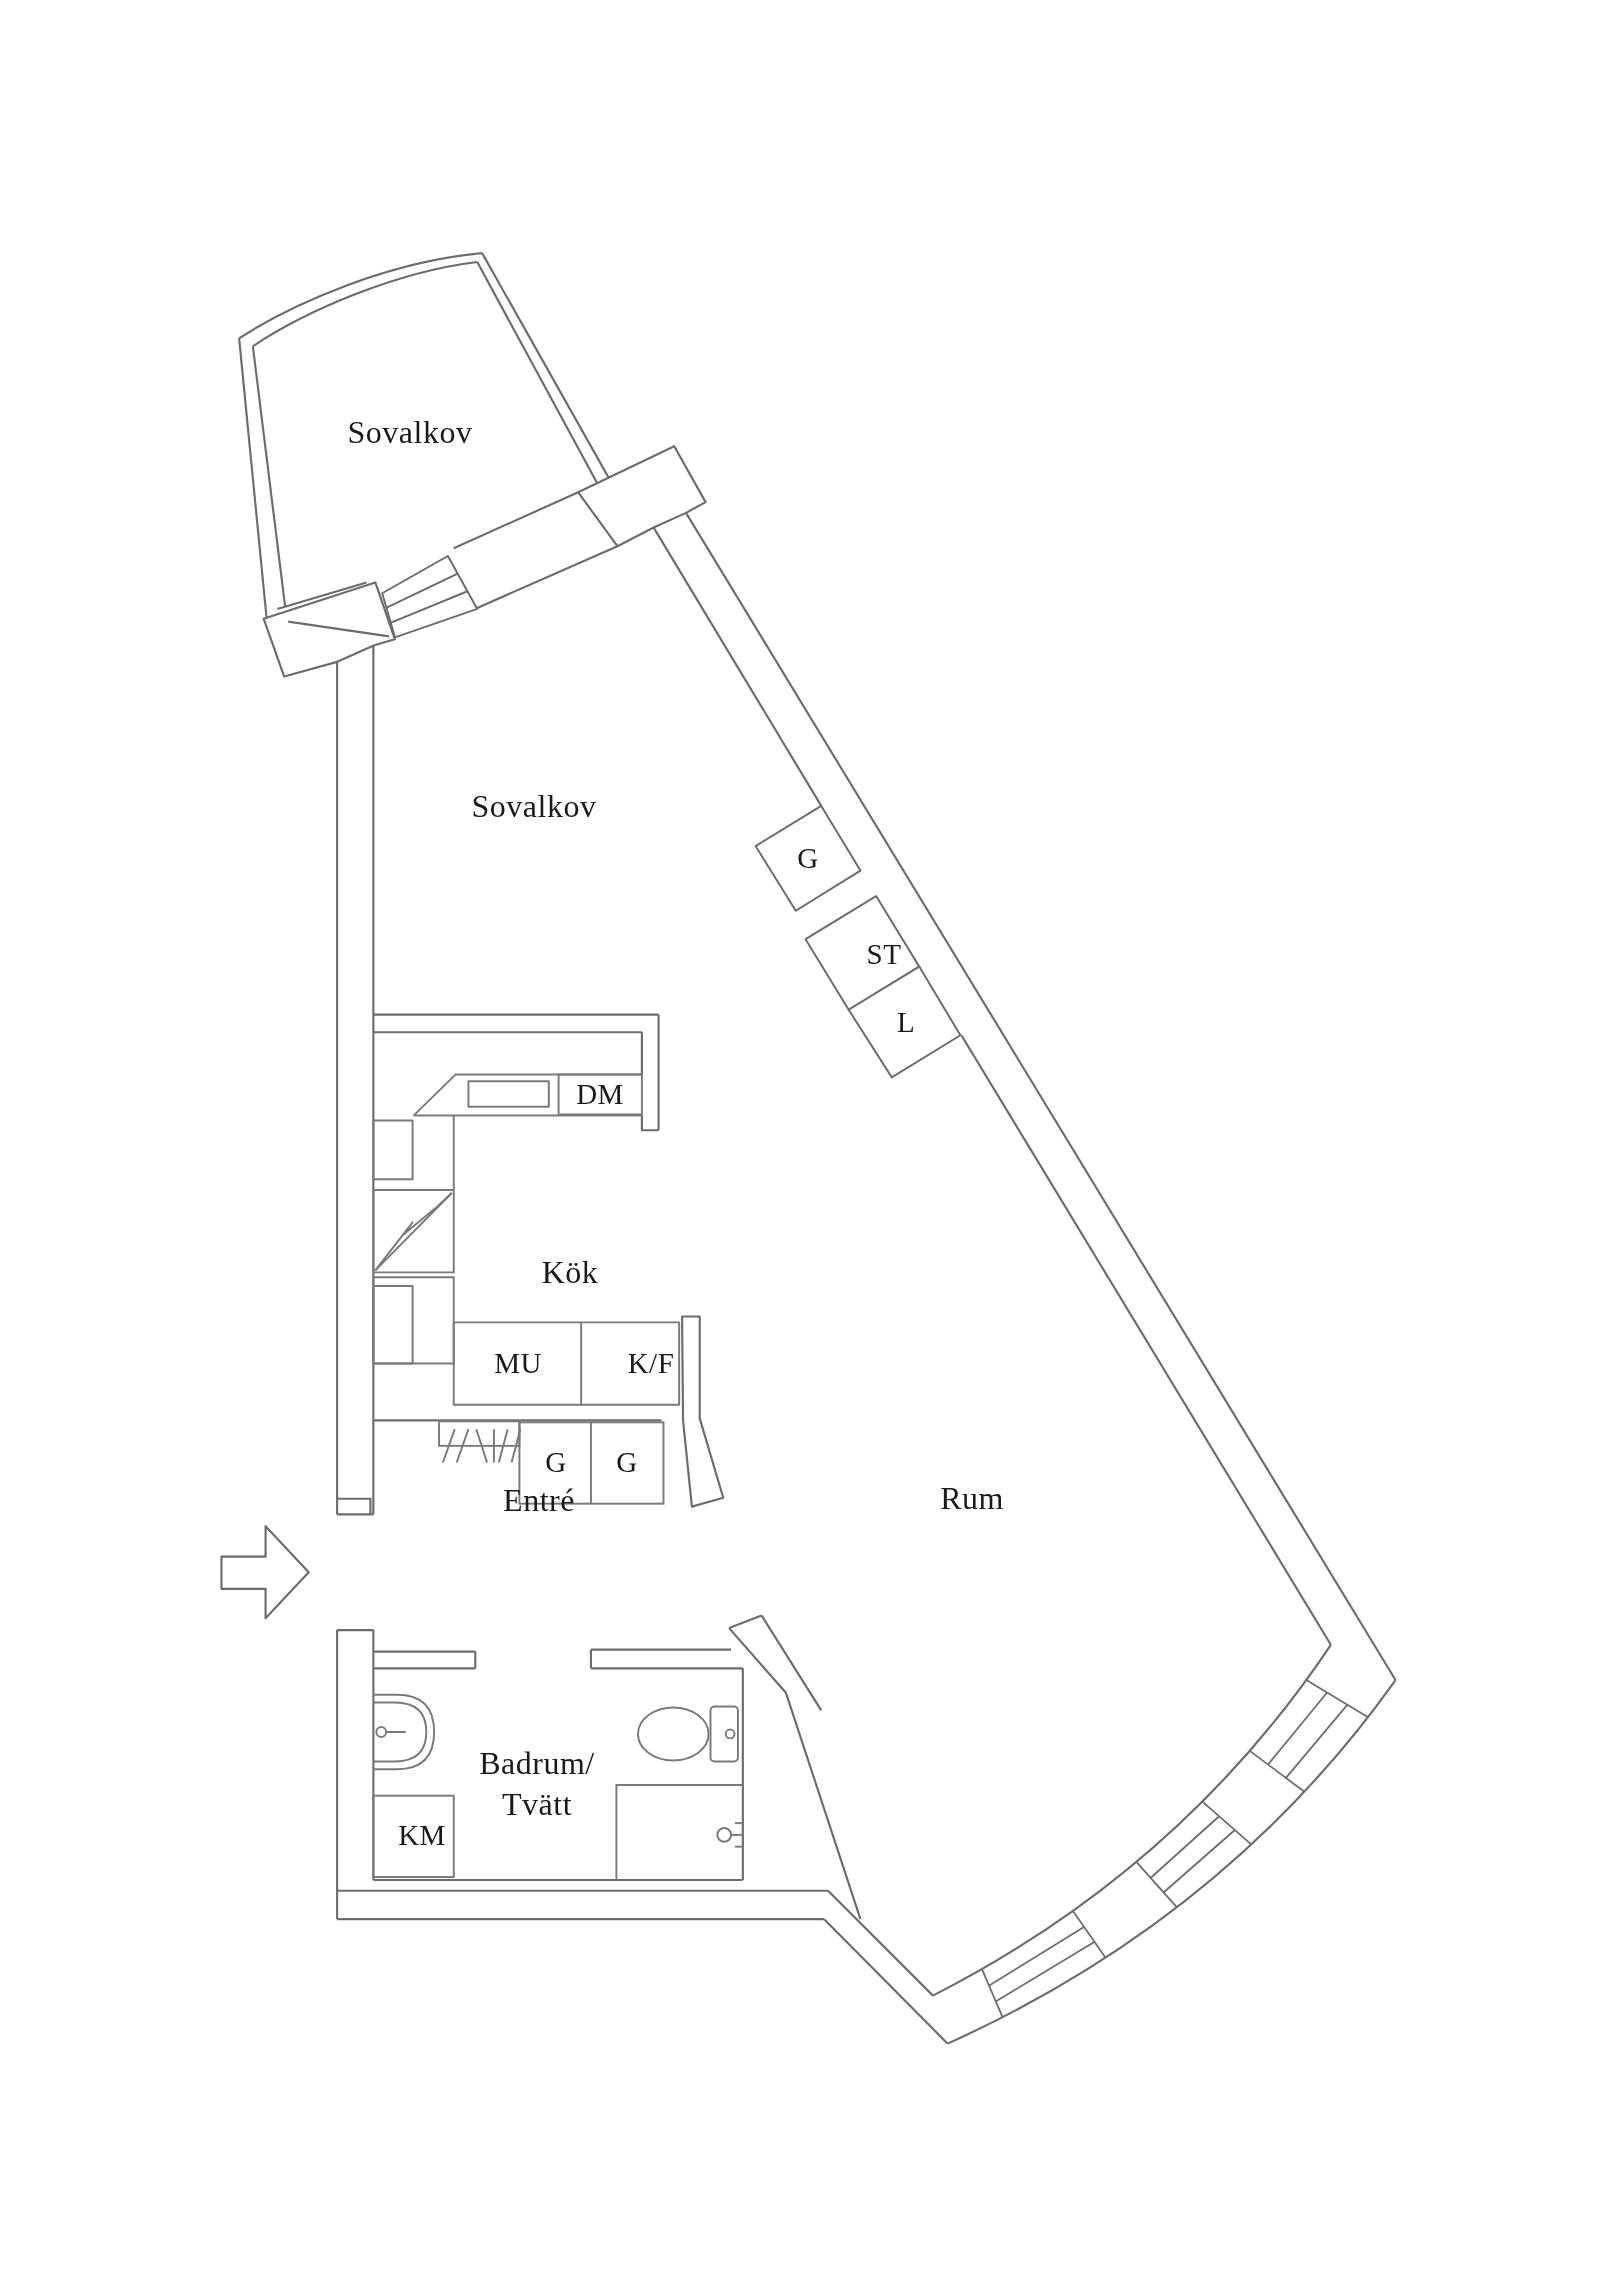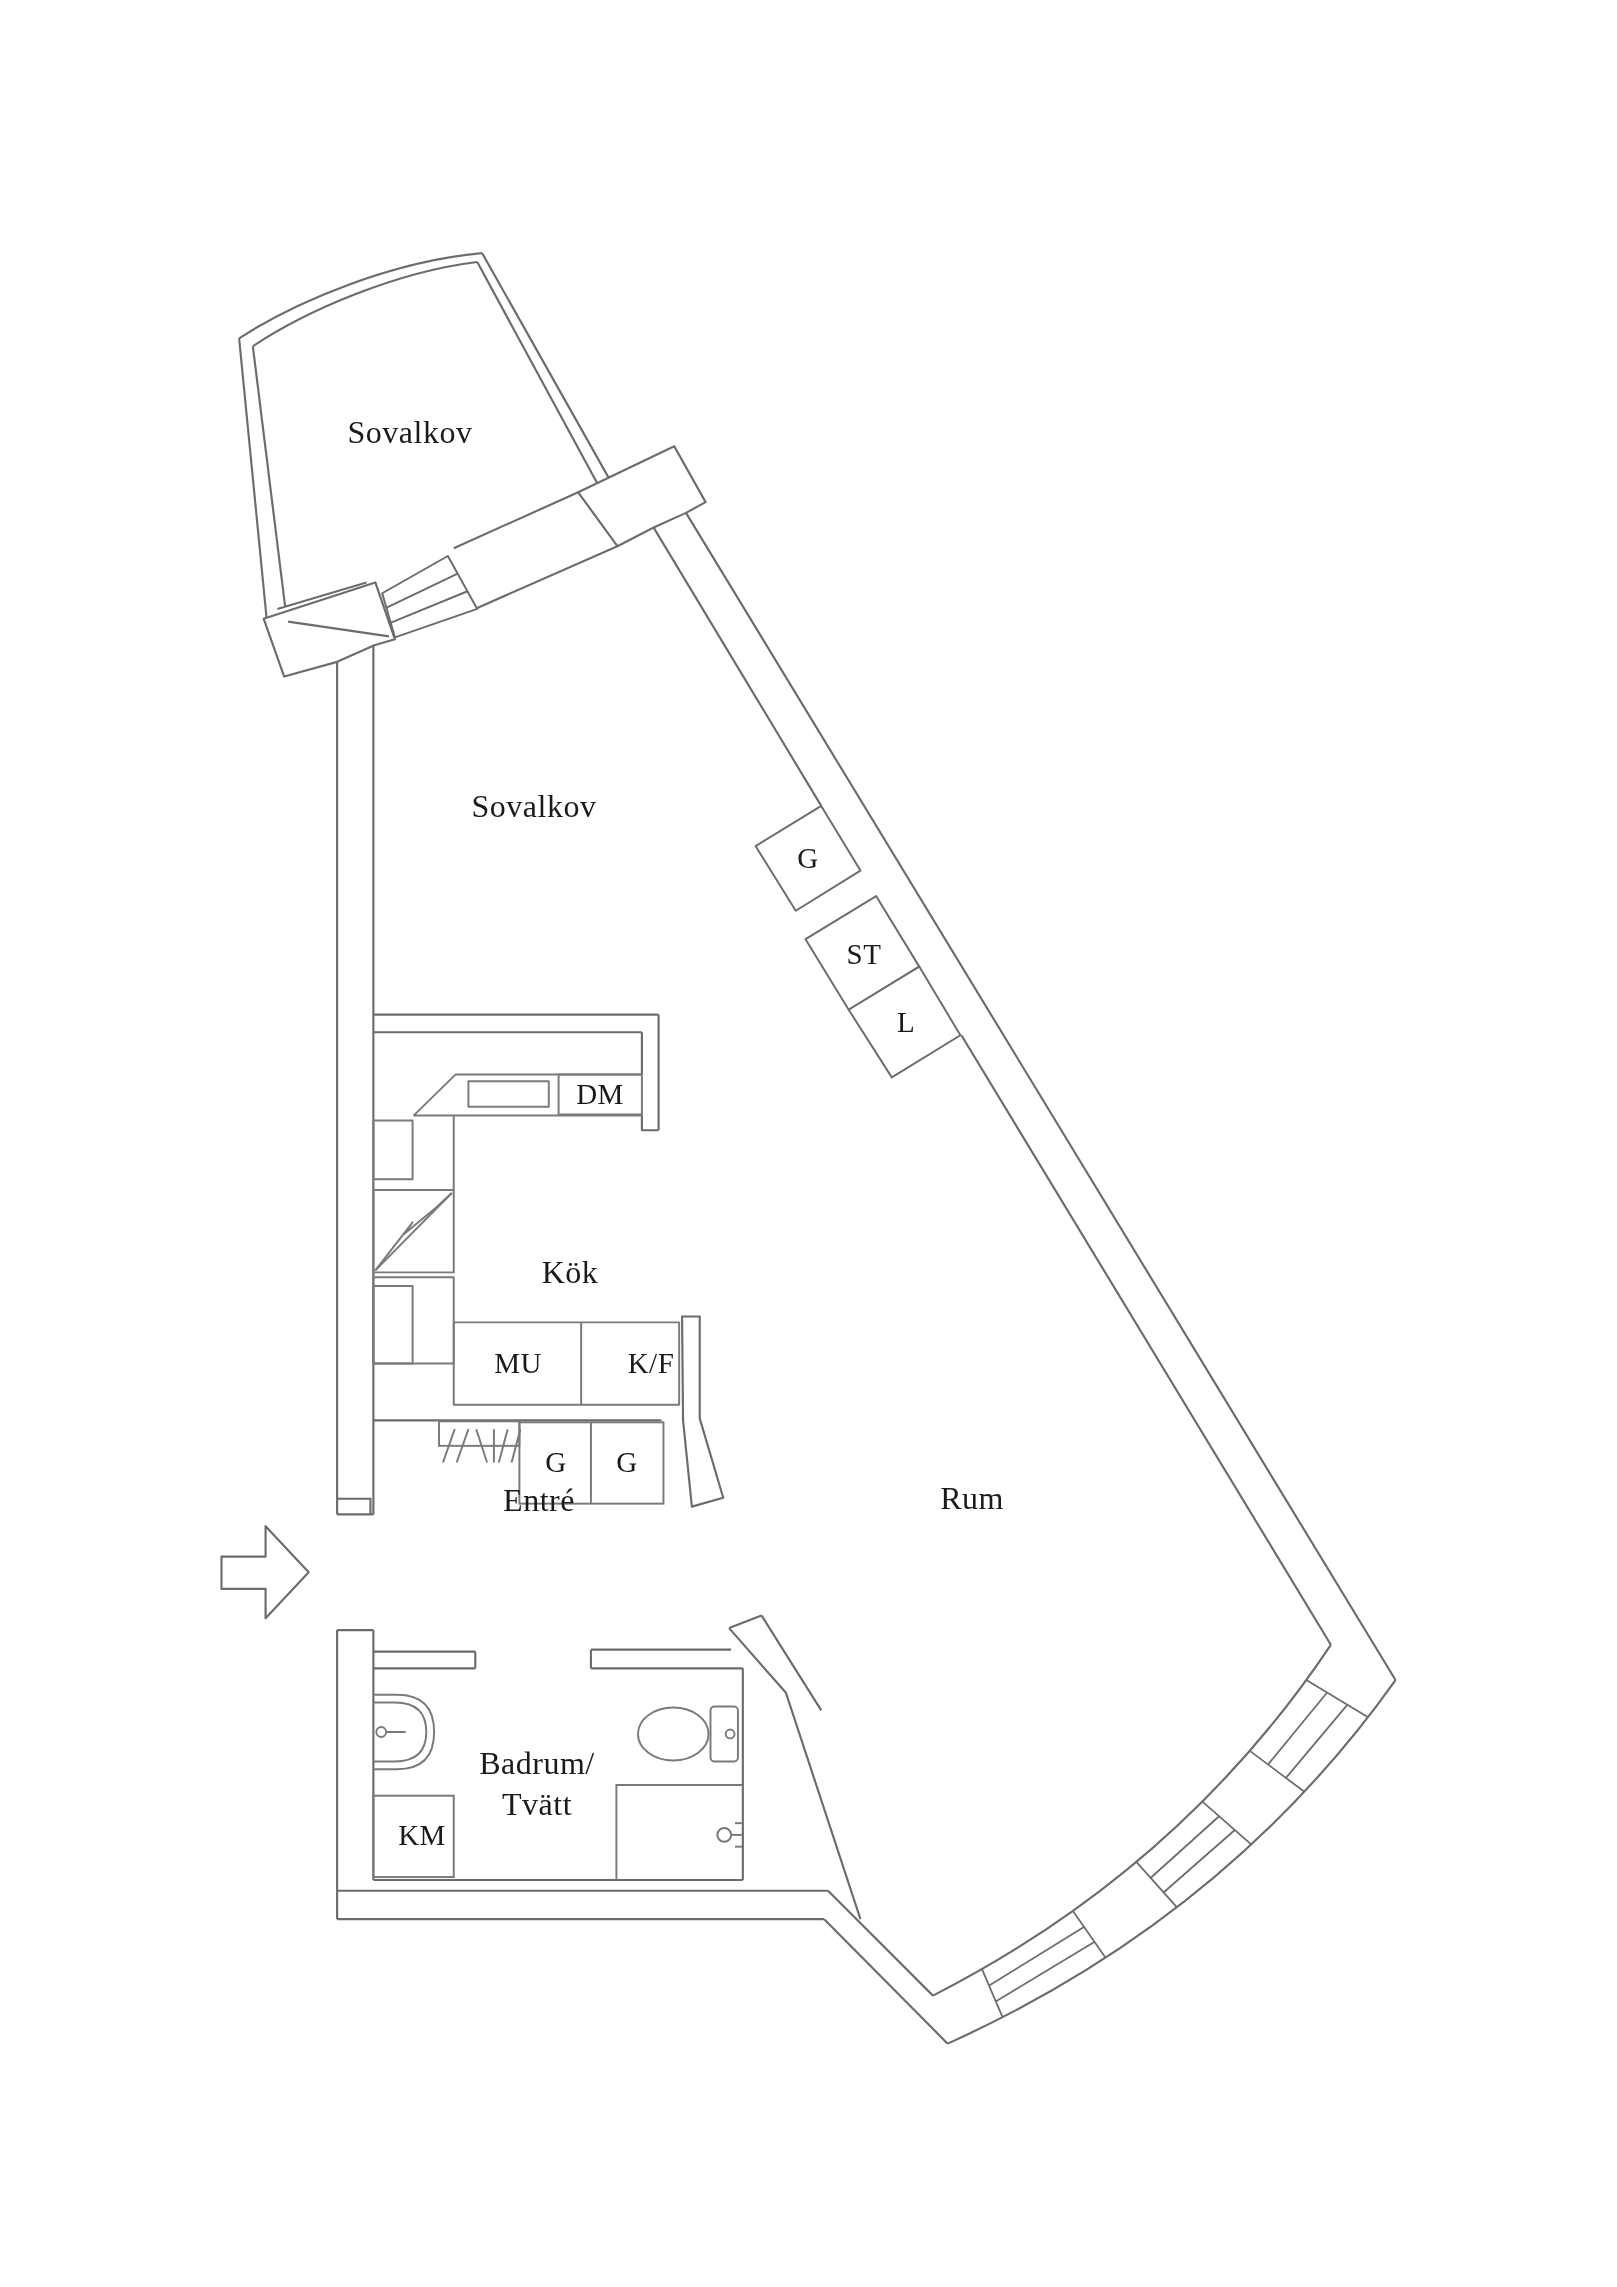--- a/index.html
+++ b/index.html
@@ -185,21 +185,21 @@
 
   <div class="lbl" style="left:410px;top:432px;">Sovalkov</div>
   <div class="lbl" style="left:534px;top:806px;">Sovalkov</div>
   <div class="lbl" style="left:570px;top:1272px;">Kök</div>
   <div class="lbl" style="left:972px;top:1498px;">Rum</div>
   <div class="lbl" style="left:539px;top:1500px;">Entré</div>
   <div class="lbl" style="left:537px;top:1763px;">Badrum/</div>
   <div class="lbl" style="left:537px;top:1804px;">Tvätt</div>
 
   <div class="lbl small" style="left:808px;top:859px;">G</div>
-  <div class="lbl small" style="left:864px;top:955px;">ST</div>
+  <div class="lbl small" style="left:884px;top:955px;">ST</div>
   <div class="lbl small" style="left:906px;top:1023px;">L</div>
   <div class="lbl small" style="left:600px;top:1095px;">DM</div>
   <div class="lbl small" style="left:518px;top:1364px;">MU</div>
   <div class="lbl small" style="left:651px;top:1364px;">K/F</div>
   <div class="lbl small" style="left:556px;top:1463px;">G</div>
   <div class="lbl small" style="left:627px;top:1463px;">G</div>
   <div class="lbl small" style="left:422px;top:1836px;">KM</div>
 
 </div>
 

